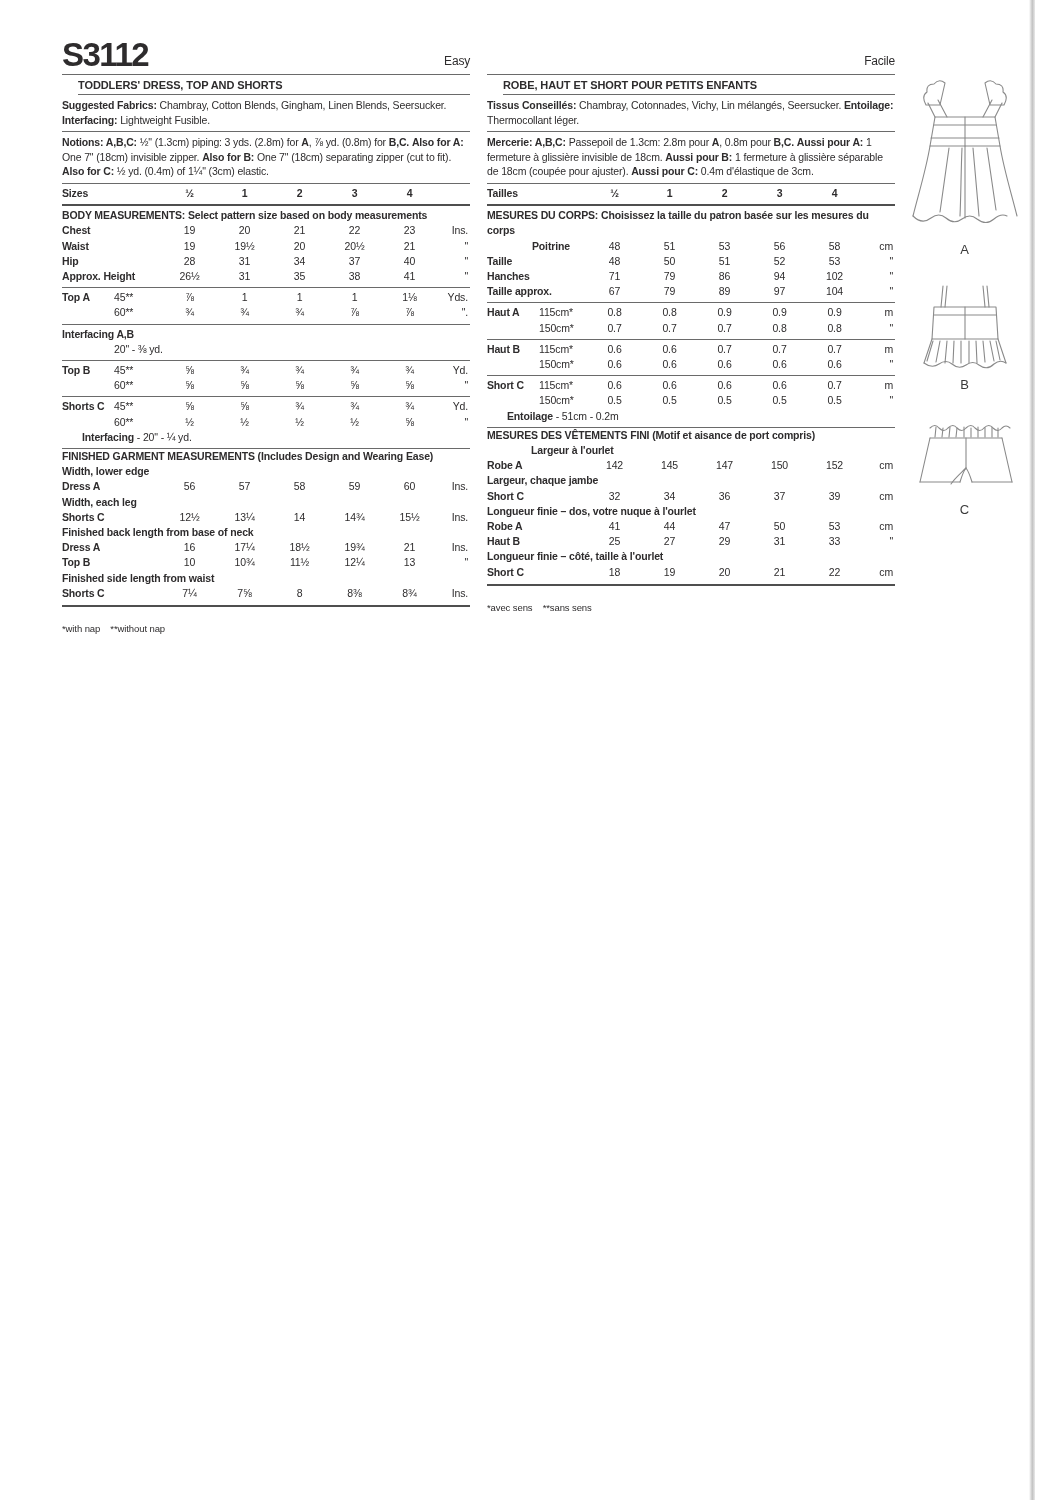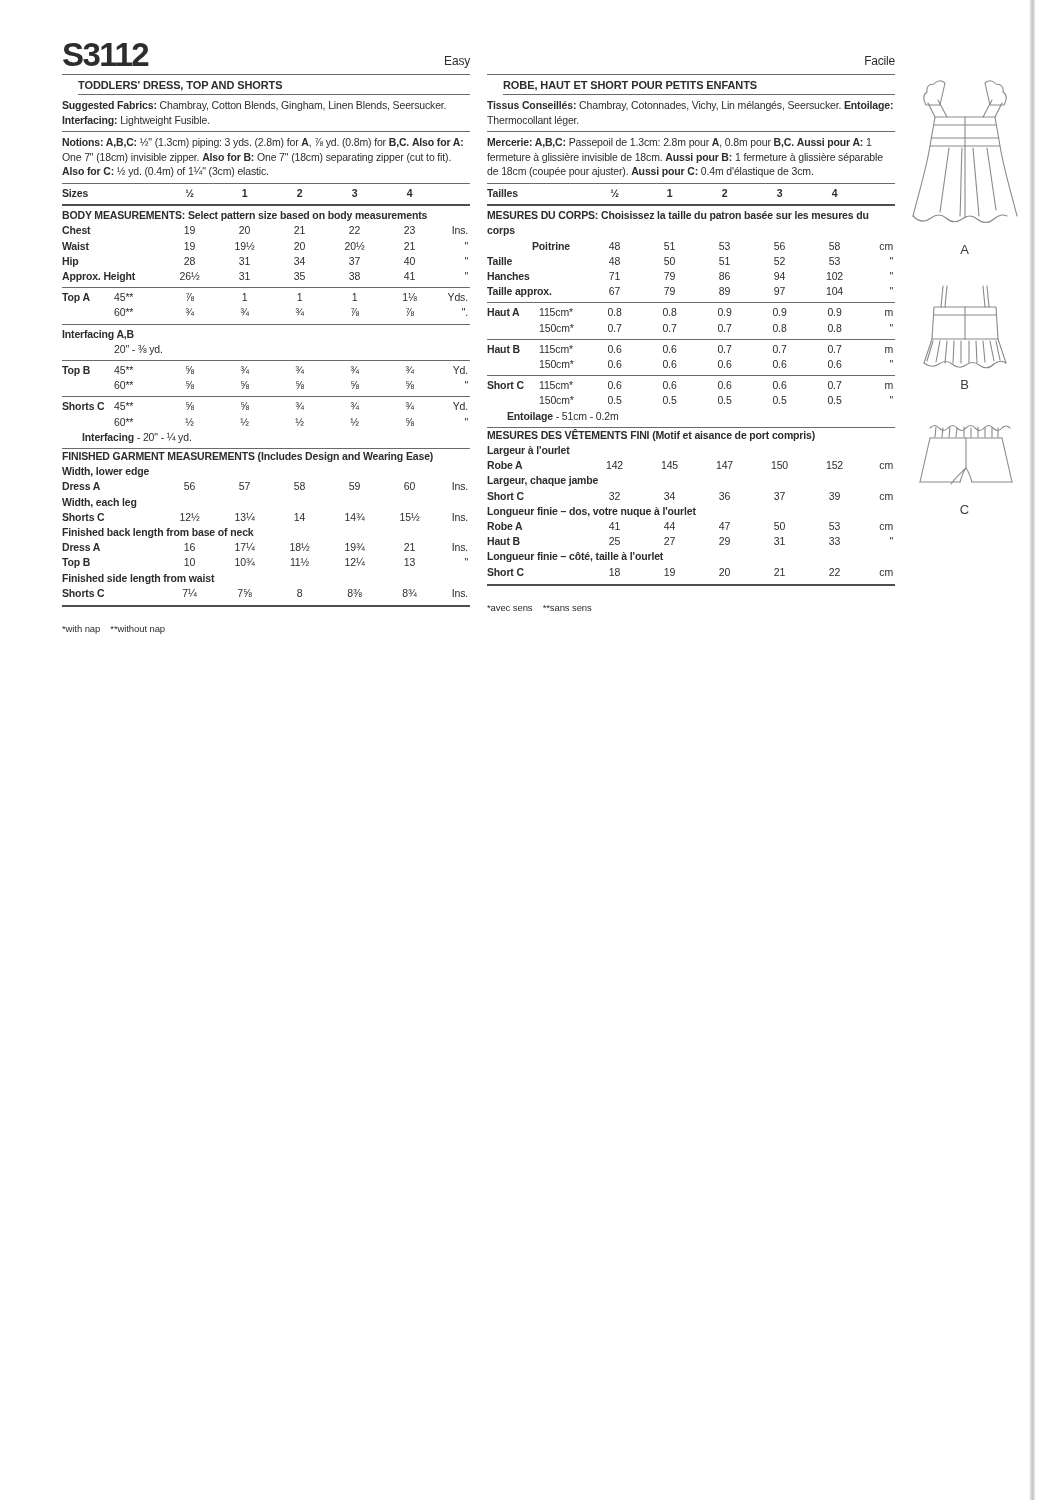--- a/index.html
+++ b/index.html
@@ -376,21 +376,21 @@
           <div class="t-val">0.5</div>
           <div class="t-val">0.5</div>
           <div class="t-unit">"</div>
         </div>
       <div class="inter-inline"><b>Entoilage</b><span> - 51cm - 0.2m</span></div>
     </div>
 
     <div>
       <div class="mtable">
           <div class="t-head" style="grid-column: 1 / -1;">MESURES DES VÊTEMENTS FINI (Motif et aisance de port compris)</div>
-          <div class="t-sub" style="grid-column: 1 / -1;">Largeur à l'ourlet</div>
+          <div class="t-sub" style="grid-column: 1 / -1; margin-left: 44px;">Largeur à l'ourlet</div>
           <div class="t-label wide" style="grid-column: 1 / 3;">Robe A</div>
           <div class="t-val">142</div>
           <div class="t-val">145</div>
           <div class="t-val">147</div>
           <div class="t-val">150</div>
           <div class="t-val">152</div>
           <div class="t-unit">cm</div>
           <div class="t-sub" style="grid-column: 1 / -1;">Largeur, chaque jambe</div>
           <div class="t-label wide" style="grid-column: 1 / 3;">Short C</div>
           <div class="t-val">32</div>

